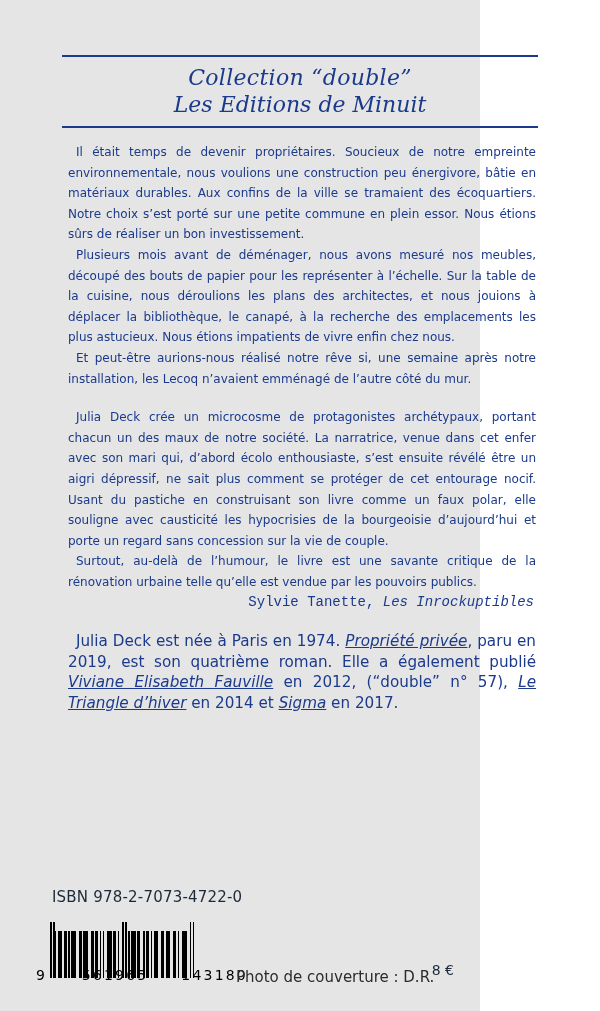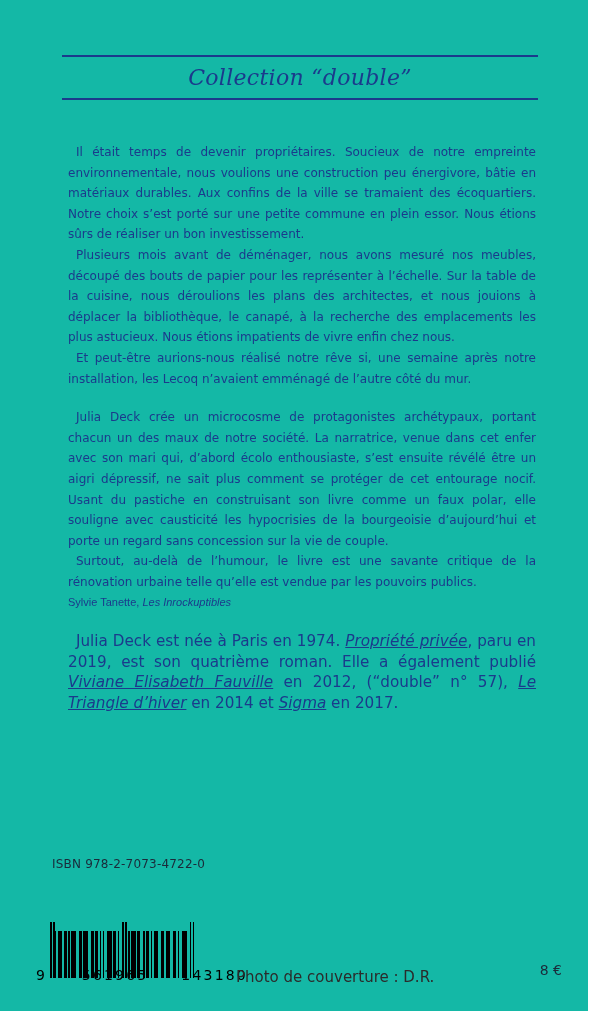--- a/index.html
+++ b/index.html
@@ -9,23 +9,23 @@
   body {
     width: 600px;
     height: 1011px;
     background: #ffffff;
     font-family: "DejaVu Sans", sans-serif;
     color: #1b3a8c;
     overflow: hidden;
   }
   .page {
     position: relative;
-    width: 588px;
+    width: 480px;
     height: 1011px;
-    background: #14b8a6;
+    background: #e5e5e5;
   }
   .header {
     position: absolute;
     left: 62px;
     top: 55px;
     width: 476px;
     text-align: center;
   }
   .rule {
     border-top: 2px solid #1b3a8c;
@@ -72,45 +72,45 @@
     text-indent: 8px;
     hyphens: auto;
   }
   .block {
     margin-bottom: 0;
   }
   .gap {
     height: 18px;
   }
   .attribution {
-    font-family: Liberation Sans, sans-serif;
-    font-size: 11px;
+    font-family: Liberation Mono, monospace;
+    font-size: 14px;
     line-height: 20.6px;
-    text-align: left;
+    text-align: right;
     margin: 0;
     padding-right: 2px;
   }
   .attribution .src {
     font-style: italic;
   }
   .bio {
     font-family: "DejaVu Sans", sans-serif;
     font-size: 15.2px;
     line-height: 20.6px;
     text-align: justify;
     margin: 0;
     text-indent: 8px;
   }
   .bio i { font-style: italic; text-decoration: underline; }
   .isbn {
     position: absolute;
     left: 52px;
-    top: 857px;
-    font-family: "DejaVu Sans", sans-serif;
-    font-size: 12px;
+    top: 888px;
+    font-family: "DejaVu Sans", sans-serif;
+    font-size: 15px;
     color: #1b2a3a;
     letter-spacing: 0.2px;
   }
   .barcode {
     position: absolute;
     left: 50px;
     top: 922px;
     width: 186px;
     height: 56px;
     display: flex;
@@ -154,20 +154,21 @@
   }
 </style>
 </head>
 <body>
 
 <div class="page">
 
   <div class="header">
     <div class="rule"></div>
     <div class="collection">Collection “double”</div>
+    <div class="publisher">Les Editions de Minuit</div>
     <div class="rule-bottom"></div>
   </div>
 
   <div class="body-text">
 
     <p class="para block">Il était temps de devenir propriétaires. Soucieux de notre empreinte environnementale, nous voulions une construction peu énergivore, bâtie en matériaux durables. Aux confins de la ville se tramaient des écoquartiers. Notre choix s’est porté sur une petite commune en plein essor. Nous étions sûrs de réaliser un bon investissement.</p>
     <p class="para block">Plusieurs mois avant de déménager, nous avons mesuré nos meubles, découpé des bouts de papier pour les représenter à l’échelle. Sur la table de la cuisine, nous déroulions les plans des architectes, et nous jouions à déplacer la bibliothèque, le canapé, à la recherche des emplacements les plus astucieux. Nous étions impatients de vivre enfin chez nous.</p>
     <p class="para block">Et peut-être aurions-nous réalisé notre rêve si, une semaine après notre installation, les Lecoq n’avaient emménagé de l’autre côté du mur.</p>
 
     <div class="gap"></div>

